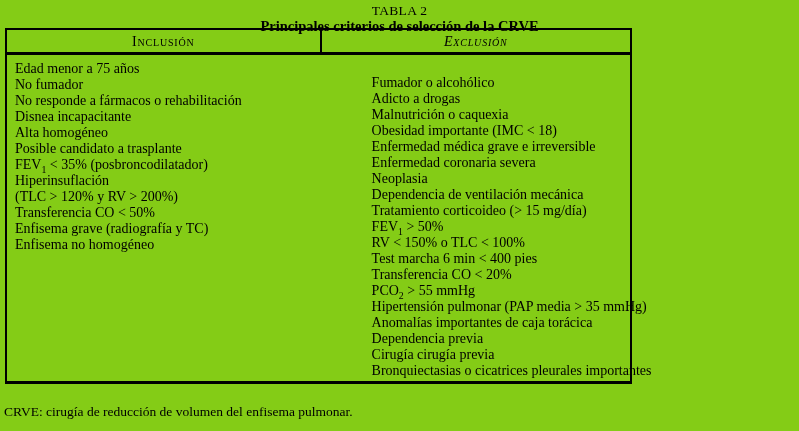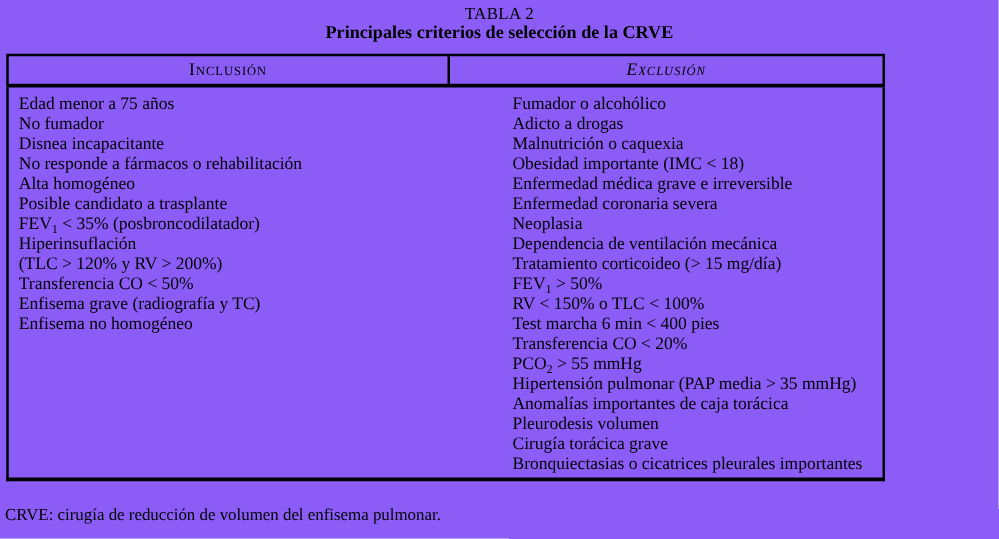--- a/index.html
+++ b/index.html
@@ -3,46 +3,46 @@
 <meta charset="utf-8">
 <style>
   * { margin: 0; padding: 0; box-sizing: border-box; }
   html, body {
     width: 799px; height: 431px;
     background: #ffffff;
     font-family: "Liberation Serif", "DejaVu Serif", serif;
     color: #000000;
     overflow: hidden;
   }
-  .page { position: relative; width: 799px; height: 431px; background: #8b5cf6; }
+  .page { position: relative; width: 799px; height: 431px; background: #84cc16; }
 
   .caption { position: absolute; top: 3px; left: 0; width: 100%; text-align: center; }
   .caption-label { font-size: 13.5px; line-height: 15px; font-weight: normal; letter-spacing: 0.3px; }
   .caption-title { font-size: 14.5px; line-height: 16px; font-weight: bold; }
 
-  .crit-table { position: absolute; top: 43px; left: 5px; width: 703px; }
+  .crit-table { position: absolute; top: 28px; left: 5px; width: 627px; }
 
   .thead { display: flex; border: 2px solid #000; border-bottom: 3px solid #000; }
   .th {
     font-variant: small-caps;
     font-size: 14px; line-height: 15px;
     letter-spacing: 0.8px;
     text-align: center;
     padding: 4px 0 3px 0;
   }
   .th-inclusion { width: 50.5%; border-right: 2px solid #000; }
   .th-exclusion { width: 49.5%; font-style: italic; }
 
   .tbody {
     display: flex; align-items: flex-start;
     border: 2px solid #000; border-top: none; border-bottom-width: 3px;
   }
   .col { font-size: 14px; line-height: 16px; }
   .col-inclusion { width: 50.5%; padding: 6px 6px 2px 8px; }
-  .col-exclusion { width: 49.5%; padding: 6px 4px 2px 50px; }
+  .col-exclusion { width: 49.5%; padding: 20px 4px 2px 50px; }
   .criteria-item { white-space: nowrap; }
   .criteria-item sub { font-size: 70%; line-height: 0; }
 
   .footnote { position: absolute; top: 404px; left: 4px; font-size: 13.5px; line-height: 16px; }
 </style>
 </head>
 <body>
 
 <div class="page">
 
@@ -53,22 +53,22 @@
 
   <div class="crit-table">
     <div class="thead">
       <div class="th th-inclusion">Inclusión</div>
       <div class="th th-exclusion">Exclusión</div>
     </div>
     <div class="tbody">
       <div class="col col-inclusion">
           <div class="criteria-item">Edad menor a 75 años</div>
           <div class="criteria-item">No fumador</div>
+          <div class="criteria-item">No responde a fármacos o rehabilitación</div>
           <div class="criteria-item">Disnea incapacitante</div>
-          <div class="criteria-item">No responde a fármacos o rehabilitación</div>
           <div class="criteria-item">Alta homogéneo</div>
           <div class="criteria-item">Posible candidato a trasplante</div>
           <div class="criteria-item">FEV<sub>1</sub> &lt; 35% (posbroncodilatador)</div>
           <div class="criteria-item">Hiperinsuflación</div>
           <div class="criteria-item">(TLC &gt; 120% y RV &gt; 200%)</div>
           <div class="criteria-item">Transferencia CO &lt; 50%</div>
           <div class="criteria-item">Enfisema grave (radiografía y TC)</div>
           <div class="criteria-item">Enfisema no homogéneo</div>
         </div>
       <div class="col col-exclusion">
@@ -81,22 +81,22 @@
           <div class="criteria-item">Neoplasia</div>
           <div class="criteria-item">Dependencia de ventilación mecánica</div>
           <div class="criteria-item">Tratamiento corticoideo (&gt; 15 mg/día)</div>
           <div class="criteria-item">FEV<sub>1</sub> &gt; 50%</div>
           <div class="criteria-item">RV &lt; 150% o TLC &lt; 100%</div>
           <div class="criteria-item">Test marcha 6 min &lt; 400 pies</div>
           <div class="criteria-item">Transferencia CO &lt; 20%</div>
           <div class="criteria-item">PCO<sub>2</sub> &gt; 55 mmHg</div>
           <div class="criteria-item">Hipertensión pulmonar (PAP media &gt; 35 mmHg)</div>
           <div class="criteria-item">Anomalías importantes de caja torácica</div>
-          <div class="criteria-item">Pleurodesis volumen</div>
-          <div class="criteria-item">Cirugía torácica grave</div>
+          <div class="criteria-item">Dependencia previa</div>
+          <div class="criteria-item">Cirugía cirugía previa</div>
           <div class="criteria-item">Bronquiectasias o cicatrices pleurales importantes</div>
         </div>
     </div>
   </div>
 
   <div class="footnote">CRVE: cirugía de reducción de volumen del enfisema pulmonar.</div>
 
 </div>
 
 </body></html>

